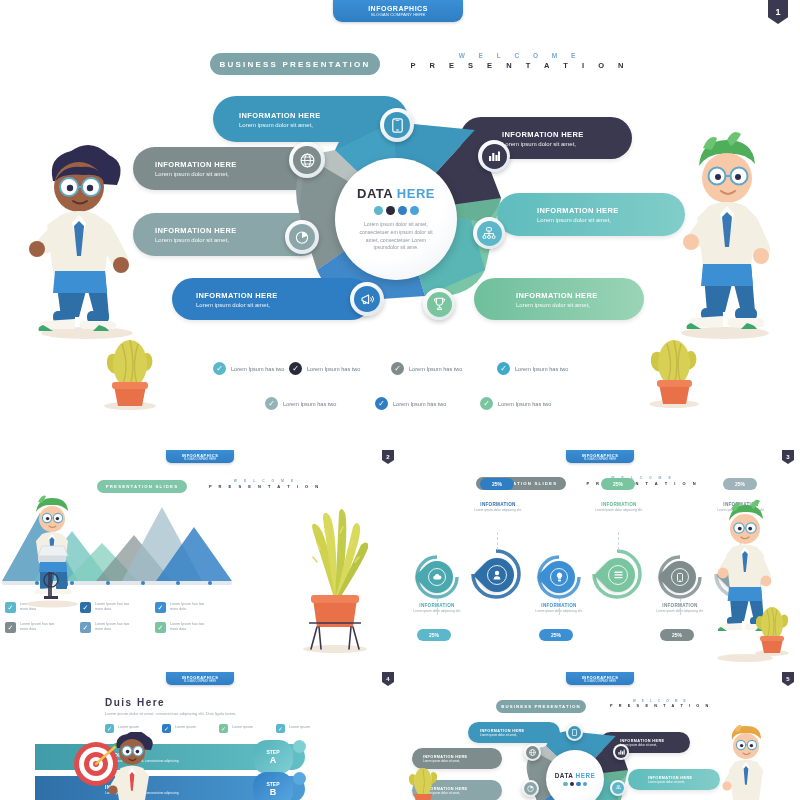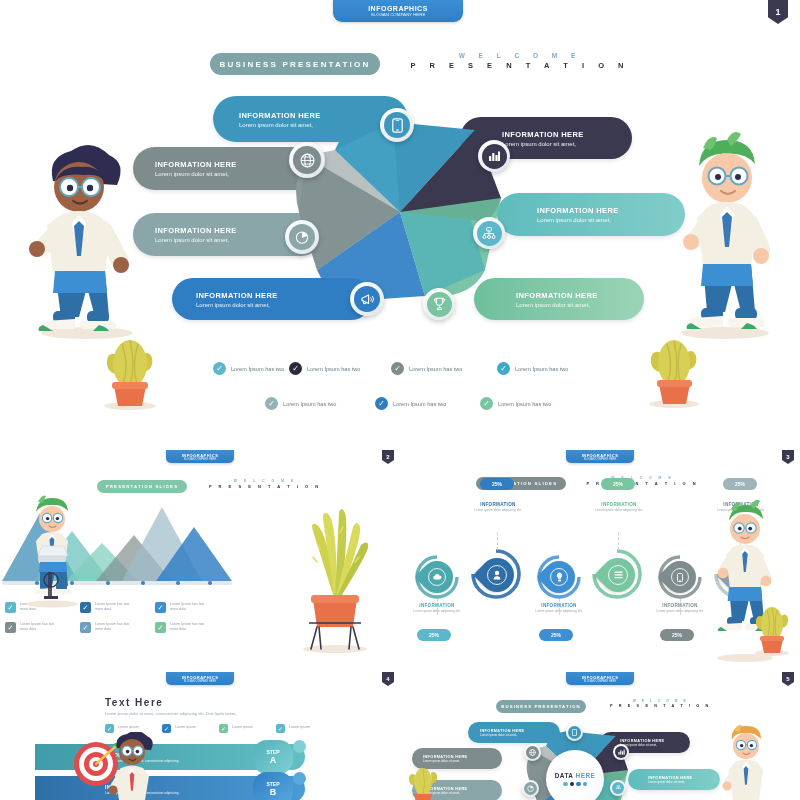--- a/index.html
+++ b/index.html
@@ -304,20 +304,32 @@
       <path d="M125 112 L60 50 Q74 16 118 22 L200 30 Z" fill="#3d97bd"></path>
       <path d="M125 112 L200 30 L226 98 Q218 126 196 120 Z" fill="#3a3950"></path>
       <path d="M125 112 L30 56 Q16 84 24 112 L42 170 Z" fill="#8a9a9b"></path>
       <path d="M125 112 L42 170 Q58 206 92 200 L150 196 Z" fill="#2f7ec4" opacity=".92"></path>
       <path d="M125 112 L150 196 Q196 200 210 170 L226 98 Z" fill="#6cbf9c" opacity=".9"></path>
       <path d="M125 112 L60 50 L30 56 L24 112 L42 170 Z" fill="#7e8c8d" opacity=".55"></path>
       <path d="M125 112 L196 120 L210 170 L150 196 Z" fill="#4fb0b8" opacity=".75"></path>
       <path d="M125 112 L118 22 L60 50 Z" fill="#4aa6c4" opacity=".6"></path>
     </svg>
 
+    <div class="hub-core" style="left:60px;top:58px;width:122px;height:122px;">
+      <div class="hb-title" style="font-size:13px;">
+        <span>DATA </span><span class="acc">HERE</span>
+      </div>
+      <div class="dots" style="margin:5px 0 6px;">
+        <i style="width:9px;height:9px;background:#5bb7c9;"></i>
+        <i style="width:9px;height:9px;background:#2b2a3d;"></i>
+        <i style="width:9px;height:9px;background:#3180c4;"></i>
+        <i style="width:9px;height:9px;background:#4aa3d8;"></i>
+      </div>
+      <div class="hb-body" style="font-size:5.2px;width:86px;">Lorem ipsum dolor sit amet, consectetuer em ipsum dolor sit amet, consectetuer Lorem ipsumdolor sit ame.</div>
+    </div>
 
     
     <div class="ico" style="left:105px;top:8px;width:34px;height:34px;">
       <div class="inner" style="width:26px;height:26px;background:#3d97bd;">
         <svg width="11" height="15" viewBox="0 0 11 15">
             <rect x=".8" y=".8" width="9.4" height="13.4" rx="1.8" fill="none" stroke="#fff" stroke-width="1.2"></rect>
             <rect x="4" y="11.4" width="3" height="1.2" rx=".6" fill="#fff"></rect>
             <rect x="3.6" y="2.2" width="3.8" height=".8" rx=".4" fill="#fff"></rect>
           </svg>
       </div>
@@ -709,21 +721,21 @@
 </div>
 
 <div class="slide" style="left:0;top:672px;width:400px;height:128px;">
 
   <div class="info-tab" style="left:166px;top:0;width:68px;height:13px;border-radius:0 0 5px 5px;">
     <div class="t1" style="font-size:4px;">INFOGRAPHICS</div>
     <div class="t2" style="font-size:2.6px;">SLOGAN COMPANY HERE</div>
   </div>
   <div class="shield" style="left:382px;top:0;width:12px;height:14px;font-size:6px;">4</div>
 
-  <div class="s4-title" style="left:105px;top:25px;font-size:10px;">Text Here</div>
+  <div class="s4-title" style="left:105px;top:25px;font-size:10px;">Duis Here</div>
   <div class="s4-sub" style="left:105px;top:39px;font-size:4px;width:240px;">Lorem ipsum dolor sit amet, consectetuer adipiscing elit. Duis ligula lorem,</div>
 
   <div class="sq-chk" style="left:105px;top:52px;">
     <div class="sq-box" style="width:9px;height:9px;background:#5bb7c9;font-size:6px;">✓</div>
     <div class="sq-txt" style="font-size:3.6px;margin-top:1px;">Lorem ipsum</div>
   </div>
   <div class="sq-chk" style="left:162px;top:52px;">
     <div class="sq-box" style="width:9px;height:9px;background:#2f7ec4;font-size:6px;">✓</div>
     <div class="sq-txt" style="font-size:3.6px;margin-top:1px;">Lorem ipsum</div>
   </div>

